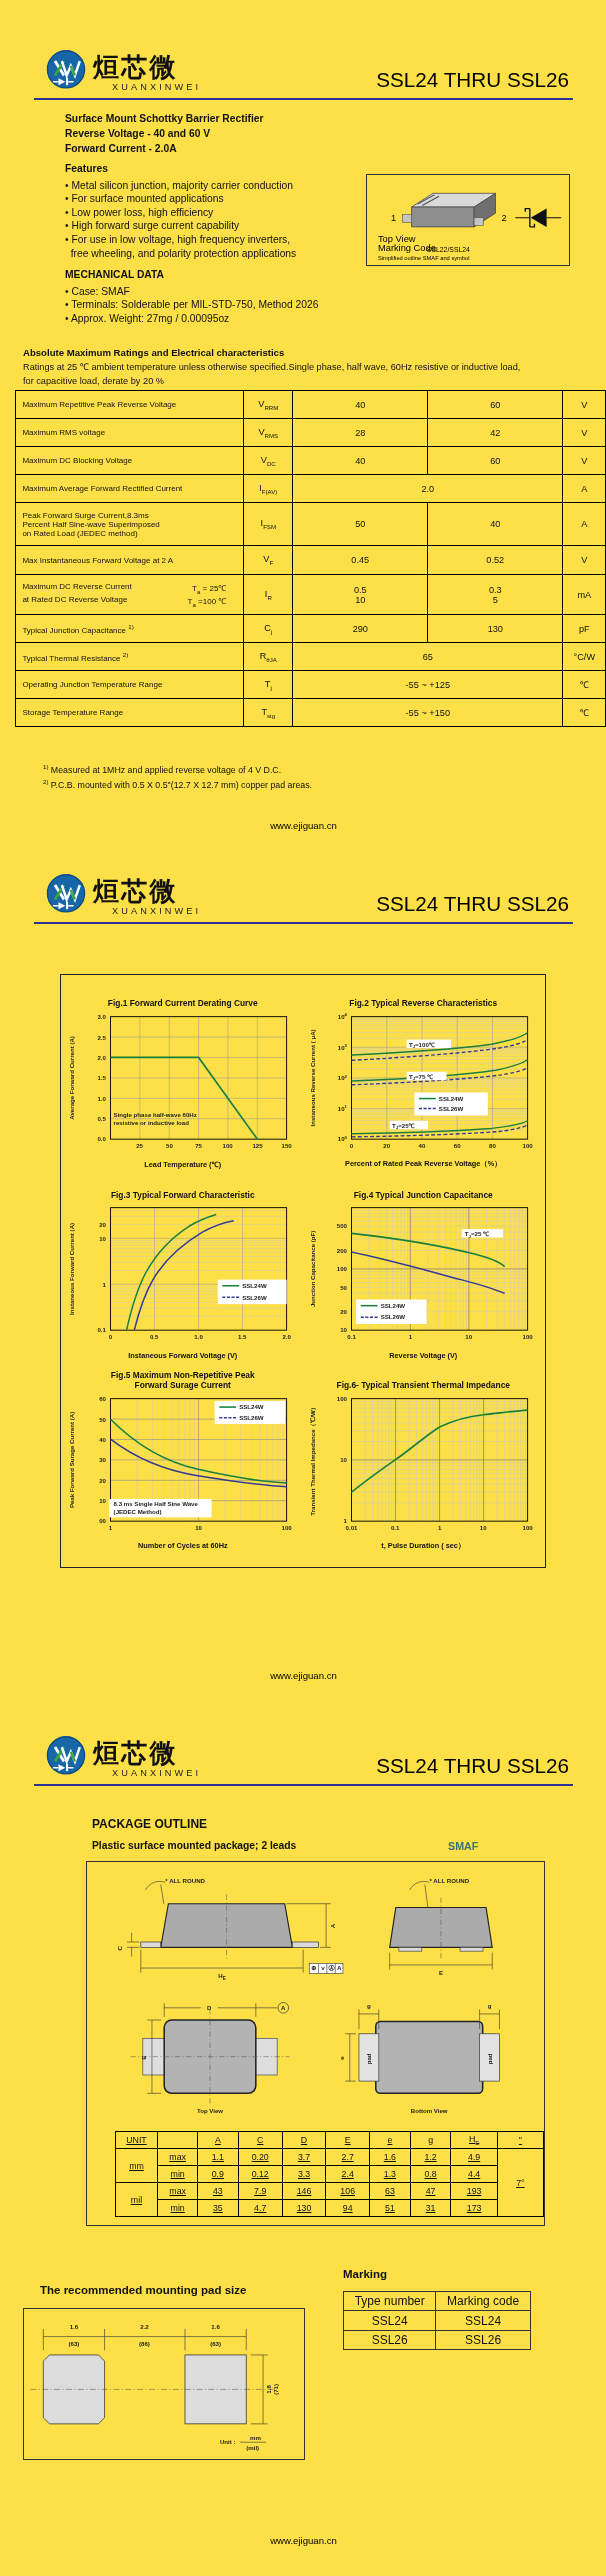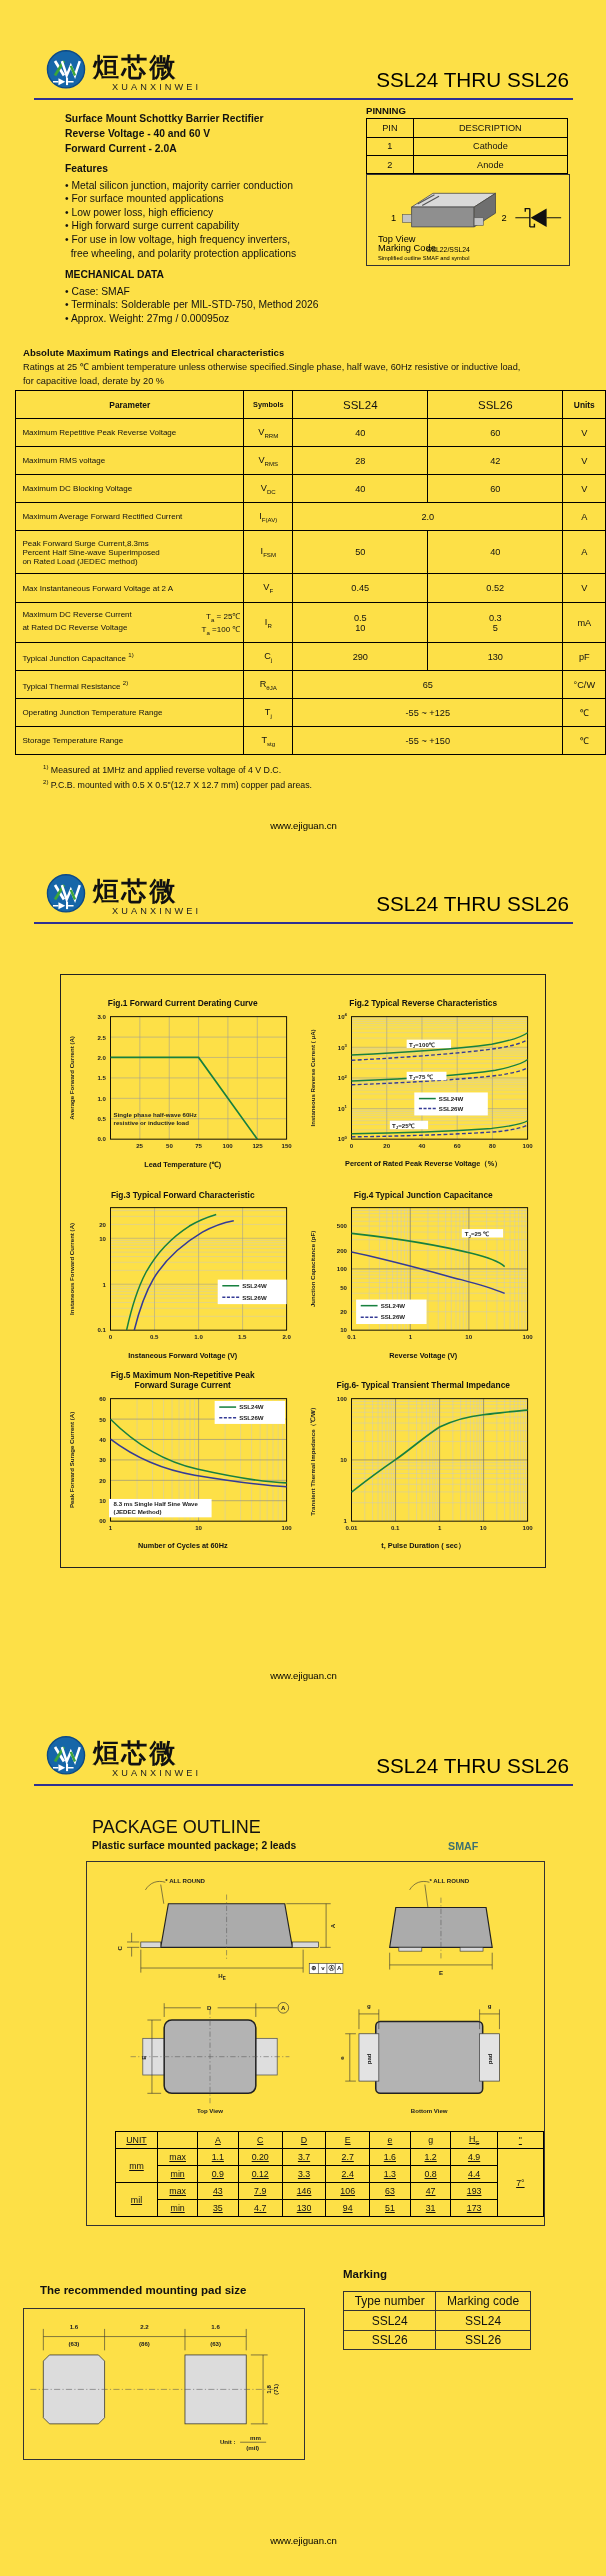--- a/index.html
+++ b/index.html
@@ -27,31 +27,31 @@
   .ratings{position:absolute;left:15.3px;top:390px;width:576px;border-collapse:collapse;table-layout:fixed;}
   .ratings td{border:0.8px solid #000;font-size:8px;vertical-align:middle;}
   .ratings{border:1.5px solid #000;}
   .ratings .p{padding-left:6.1px;}
   .ratings .c{text-align:center;font-size:9.2px;}
   .ratings .sym{text-align:center;font-size:9.2px;}
   .ratings sub{font-size:6.1px;}
   .ratings sup{font-size:6.1px;}
   .ratings .hp{font-size:8.4px;font-weight:bold;text-align:center;}
   .ratings .hm{font-size:11.5px;text-align:center;}
-  .pl{display:flex;justify-content:space-between;padding-right:2px;}
+  .pl{display:flex;justify-content:space-between;padding-right:16px;}
   .notes{position:absolute;left:43px;top:762px;font-size:8.8px;line-height:1.6;}
   .notes sup{font-size:6.1px;}
   .foot{position:absolute;width:100%;text-align:center;font-size:9.6px;color:#000;}
   .figbox{position:absolute;left:60px;top:974px;width:484px;height:592px;border:1.5px solid #222;}
   .figgrid{display:grid;grid-template-columns:1fr 1fr;padding:10.7px 1.5px;row-gap:7.7px;}
   .fig{width:239px;margin:0 auto;}
   .fig-t{height:23px;display:flex;flex-direction:column;justify-content:flex-end;align-items:center;font-size:8.4px;font-weight:bold;text-align:center;line-height:1.15;}
   .fig-x{text-align:center;font-size:7.3px;font-weight:bold;margin-top:0.8px;}
   .fig svg text{font-family:"Liberation Sans",sans-serif;font-size:8px;font-weight:bold;fill:#222;}
-  .pkg-h{position:absolute;left:92px;top:1817px;font-size:18px;font-weight:normal;}
+  .pkg-h{position:absolute;left:92px;top:1817px;font-size:12px;font-weight:bold;}
   .pkg-s{position:absolute;left:92px;top:1840px;font-size:10.3px;font-weight:bold;}
   .pkg-t{position:absolute;left:448px;top:1840px;font-size:10.7px;font-weight:bold;color:#3d7070;}
   .pkgbox{position:absolute;left:86px;top:1861px;width:457px;height:363px;border:1.5px solid #333;}
   .pkgbox svg text{font-family:"Liberation Sans",sans-serif;font-size:8px;font-weight:bold;fill:#222;}
   .dimtab{position:absolute;left:27.6px;top:269px;border-collapse:collapse;font-size:8.8px;}
   .dimtab td{border:0.8px solid #000;text-align:center;height:16px;padding:0 3.1px;text-decoration:underline;}
   .padbox{position:absolute;left:23px;top:2308px;width:280px;height:150px;border:1.1px solid #333;}
   .padbox svg text{font-family:"Liberation Sans",sans-serif;font-size:8px;font-weight:bold;fill:#222;}
   .pad-h{position:absolute;left:40px;top:2284px;font-size:11.5px;font-weight:bold;}
   .mark-h{position:absolute;left:343px;top:2268px;font-size:11.5px;font-weight:bold;}
@@ -96,43 +96,20 @@
     <div style="white-space:pre;">  free wheeling, and polarity protection applications</div>
   </div>
 
   <div class="mech">
     <div class="h">MECHANICAL DATA</div>
     <div>• Case: SMAF</div>
     <div>• Terminals: Solderable per MIL-STD-750, Method 2026</div>
     <div>• Approx. Weight: 27mg  / 0.00095oz</div>
   </div>
 
-  <div class="pin">
-    <div class="h">PINNING</div>
-    <table class="grid">
-      <colgroup>
-          <col style="width:47px">
-          <col style="width:155px">
-        </colgroup>
-      <tbody>
-          <tr>
-            <td>PIN</td>
-          <td>DESCRIPTION</td>
-          </tr>
-      <tr>
-            <td>1</td>
-          <td>Cathode</td>
-          </tr>
-      <tr>
-            <td>2</td>
-          <td>Anode</td>
-          </tr>
-    </tbody>
-      </table>
-  </div>
 
   <div class="outbox">
     <svg width="199" height="87" viewBox="0 0 260 114">
       <polygon points="58,42 86,24 168,24 140,42" fill="#d9d9d9" stroke="#444" stroke-width="1"></polygon>
       <polygon points="58,42 140,42 140,68 58,68" fill="#8f8f8f" stroke="#444" stroke-width="1"></polygon>
       <polygon points="140,42 168,24 168,50 140,68" fill="#6f6f6f" stroke="#444" stroke-width="1"></polygon>
       <path d="M66 38 L88 26 M72 40 L94 28" stroke="#555" stroke-width="1.5"></path>
       <rect x="46" y="52" width="12" height="10" fill="#c4c4c4" stroke="#555" stroke-width="0.8"></rect>
       <rect x="140" y="56" width="12" height="10" fill="#c4c4c4" stroke="#555" stroke-width="0.8"></rect>
       <text x="38" y="60" text-anchor="end">1</text>
@@ -157,27 +134,20 @@
 
   <table class="ratings">
     <colgroup>
         <col style="width:228px">
         <col style="width:49px">
         <col style="width:135px">
         <col style="width:135px">
         <col style="width:43px">
       </colgroup>
     <tbody>
-        <tr style="height:28px">
-      <td class="hp">Parameter</td>
-      <td class="hp" style="font-size:7.3px">Symbols</td>
-      <td class="hm">SSL24</td>
-      <td class="hm">SSL26</td>
-      <td class="hp">Units</td>
-    </tr>
     <tr style="height:28px">
       <td class="p">Maximum Repetitive Peak Reverse Voltage</td>
       <td class="sym"><span>V</span><sub>RRM</sub></td>
       <td class="c">40</td>
       <td class="c">60</td>
       <td class="c">V</td>
     </tr>
     <tr style="height:28px">
       <td class="p">Maximum RMS voltage</td>
       <td class="sym"><span>V</span><sub>RMS</sub></td>

